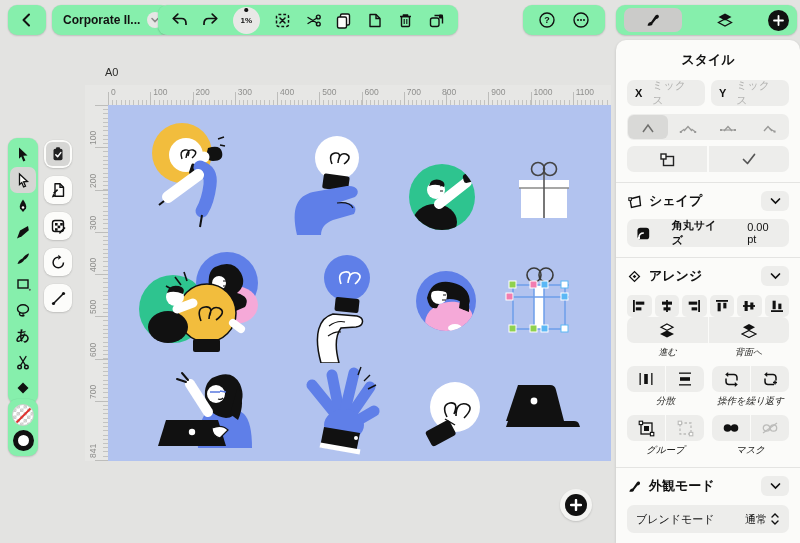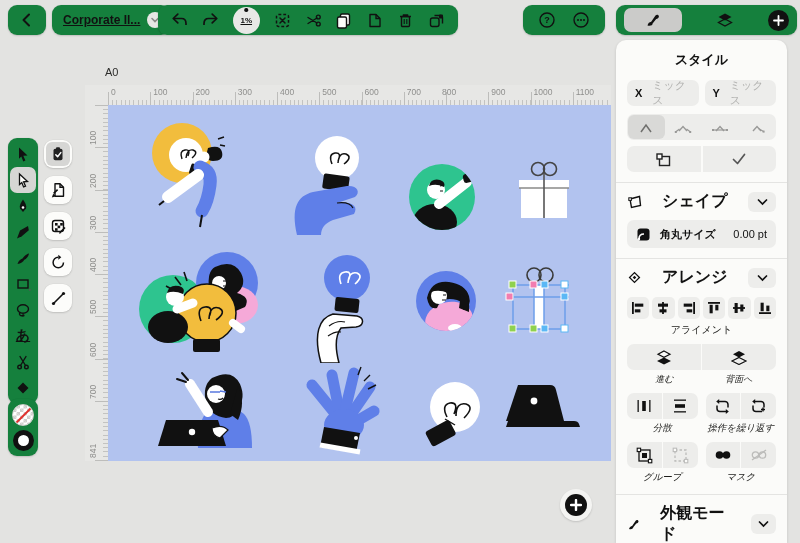--- a/index.html
+++ b/index.html
@@ -1,18 +1,18 @@
 <!DOCTYPE html>
 <html><head>
 <meta charset="utf-8">
 <style>
   * { margin:0; padding:0; box-sizing:border-box; }
   html,body { width:800px; height:543px; overflow:hidden; }
   body { font-family:"Liberation Sans","DejaVu Sans",sans-serif; background:#e3e3e1; position:relative; color:#111; }
-  .card { position:absolute; background:#15803d; border-radius:9px; box-shadow:0 1px 2px rgba(0,0,0,.14),0 0 0 .5px rgba(0,0,0,.04);text-decoration:underline; }
+  .card { position:absolute; background:#86efac; border-radius:9px; box-shadow:0 1px 2px rgba(0,0,0,.14),0 0 0 .5px rgba(0,0,0,.04); }
   .ic { display:block; }
   .ibtn { display:flex; align-items:center; justify-content:center; cursor:pointer; }
 
   
   .tb-back { left:8px; top:5px; width:38px; height:30px; display:flex; align-items:center; justify-content:center; }
   .tb-title { left:52px; top:5px; height:30px; display:flex; align-items:center; gap:7px; padding:0 7px 0 11px; }
   .tb-title .ttl { font-size:12px; font-weight:700; }
   .chev-circle { width:16px; height:16px; border-radius:50%; background:#e7e7e5; display:flex; align-items:center; justify-content:center; }
   .tb-main { left:158px; top:5px; width:300px; height:30px; display:flex; align-items:center; justify-content:space-between; padding:0 13px; }
   .zoom-badge { position:relative; width:27px; height:27px; border-radius:50%; background:#e8e8e6; display:flex; align-items:center; justify-content:center; font-size:8px; font-weight:700; }
@@ -46,37 +46,37 @@
   .swatch-card { left:8px; top:399px; width:30px; height:57px; display:flex; flex-direction:column; align-items:center; justify-content:space-evenly; }
   .fill-none { position:relative; width:22px; height:22px; border-radius:50%; overflow:hidden; border:1px solid #cfcfcd;
      background-image:linear-gradient(45deg,#cfcfcd 25%,transparent 25%,transparent 75%,#cfcfcd 75%),linear-gradient(45deg,#cfcfcd 25%,#fff 25%,#fff 75%,#cfcfcd 75%);
      background-size:7px 7px; background-position:0 0,3.5px 3.5px; }
   .fill-none:after { content:""; position:absolute; left:-3px; top:9.5px; width:28px; height:2px; background:#e0312e; transform:rotate(-45deg); }
   .stroke-swatch { width:21px; height:21px; border-radius:50%; border:5.5px solid #111; background:#fff; }
   .sec-btn { position:absolute; left:44px; width:28px; height:28px; border-radius:9px; background:#fcfcfa; box-shadow:0 1px 2px rgba(0,0,0,.14),0 0 0 .5px rgba(0,0,0,.04); display:flex; align-items:center; justify-content:center; }
   .sec-btn .inner-sel { width:24px; height:24px; border-radius:6px; background:#d6d6d4; display:flex; align-items:center; justify-content:center; }
 
   
-  .panel { position:absolute; left:616px; top:40px; width:171px; height:503px; background:#fbfbf9; border-radius:10px 10px 0 0; box-shadow:0 1px 3px rgba(0,0,0,.15); padding:9px 11px 0; }
+  .panel { position:absolute; left:616px; top:40px; width:184px; height:503px; background:#fbfbf9; border-radius:10px 10px 0 0; box-shadow:0 1px 3px rgba(0,0,0,.15); padding:9px 11px 0; }
   .p-title { text-align:center; font-size:13px; font-weight:700; margin:2px 0 11px; }
   .xy-row { display:flex; gap:6px; }
   .xy-field { flex:1; background:#ededeb; border-radius:7px; height:26px; display:flex; align-items:center; padding:0 8px; font-size:11px; }
   .xy-field .xl { font-weight:700; }
   .xy-field .xv { margin:0 auto; color:#b2b2b0; padding-left:10px; }
   .seg-row { margin-top:8px; height:26px; background:#ededeb; border-radius:7px; display:flex; padding:1px; }
   .seg { flex:1; display:flex; align-items:center; justify-content:center; border-radius:6px; }
   .seg.sel { background:#d9d9d7; }
   .two-btn { display:flex; gap:2px; margin-top:6px; }
   .tb2 { flex:1; height:26px; background:#ededeb; display:flex; align-items:center; justify-content:center; }
   .tb2:first-child { border-radius:7px 0 0 7px; }
   .tb2:last-child { border-radius:0 7px 7px 0; }
   .divider { height:1px; background:#e4e4e2; margin:10px -11px 8px; }
-  .sec-hdr { display:flex; align-items:center; gap:20px; font-size:16px; font-weight:700; }
+  .sec-hdr { display:flex; align-items:center; gap:7px; font-size:13px; font-weight:700; }
   .chev-pill { margin-left:auto; width:28px; height:20px; background:#ededeb; border-radius:6px; display:flex; align-items:center; justify-content:center; }
-  .gray-row { margin-top:8px; height:28px; background:#ededeb; border-radius:7px; display:flex; align-items:center; gap:9px; padding:4px 9px; font-size:11px; }
+  .gray-row { margin-top:8px; height:28px; background:#ededeb; border-radius:7px; display:flex; align-items:center; gap:21px; padding:4px 9px; font-size:11px; }
   .gray-row .val { margin-left:auto; display:flex; align-items:center; gap:4px; }
   .align-row { display:flex; gap:3px; margin-top:9px; }
   .al { flex:1; height:22px; background:#ededeb; border-radius:5px; display:flex; align-items:center; justify-content:center; }
   .caption { font-size:10px; text-align:center; color:#1e1e1c; margin:4px 0 7px; }
   .pair-row { display:flex; gap:8px; margin-bottom:7px;font-style:italic; }
   .quad { flex:1; }
   .cells { display:flex; gap:1px; border-radius:7px; overflow:hidden; }
   .cell { flex:1; height:26px; background:#ededeb; display:flex; align-items:center; justify-content:center; }
   .lbls { display:flex; margin-top:3px; }
   .lbl { flex:1; text-align:center; font-size:9px; color:#1e1e1c; }
@@ -668,21 +668,20 @@
         </svg>
       </span>
     <span class="al">
         <svg class="ic" width="14" height="14" viewBox="0 0 14 14">
           <rect x="1" y="11.2" width="12" height="1.8" fill="#111"></rect>
           <rect x="2.6" y="1.7" width="3.1" height="8.5" fill="#111"></rect>
           <rect x="8.3" y="4.6" width="3.1" height="5.6" fill="#111"></rect>
         </svg>
       </span>
   </div>
-  <div class="caption">アライメント</div>
 
   <div class="pair-row">
     <div class="quad">
       <div class="cells">
         <span class="cell">
             <svg class="ic" width="18" height="15" viewBox="0 0 18 15">
               <polygon points="9,1 15,4.2 9,7.4 3,4.2" fill="#fbfbf9" stroke="#111" stroke-width="1.2"></polygon>
               <polygon points="9,7.5 16,11 9,14.5 2,11" fill="#111"></polygon>
             </svg>
           </span>

